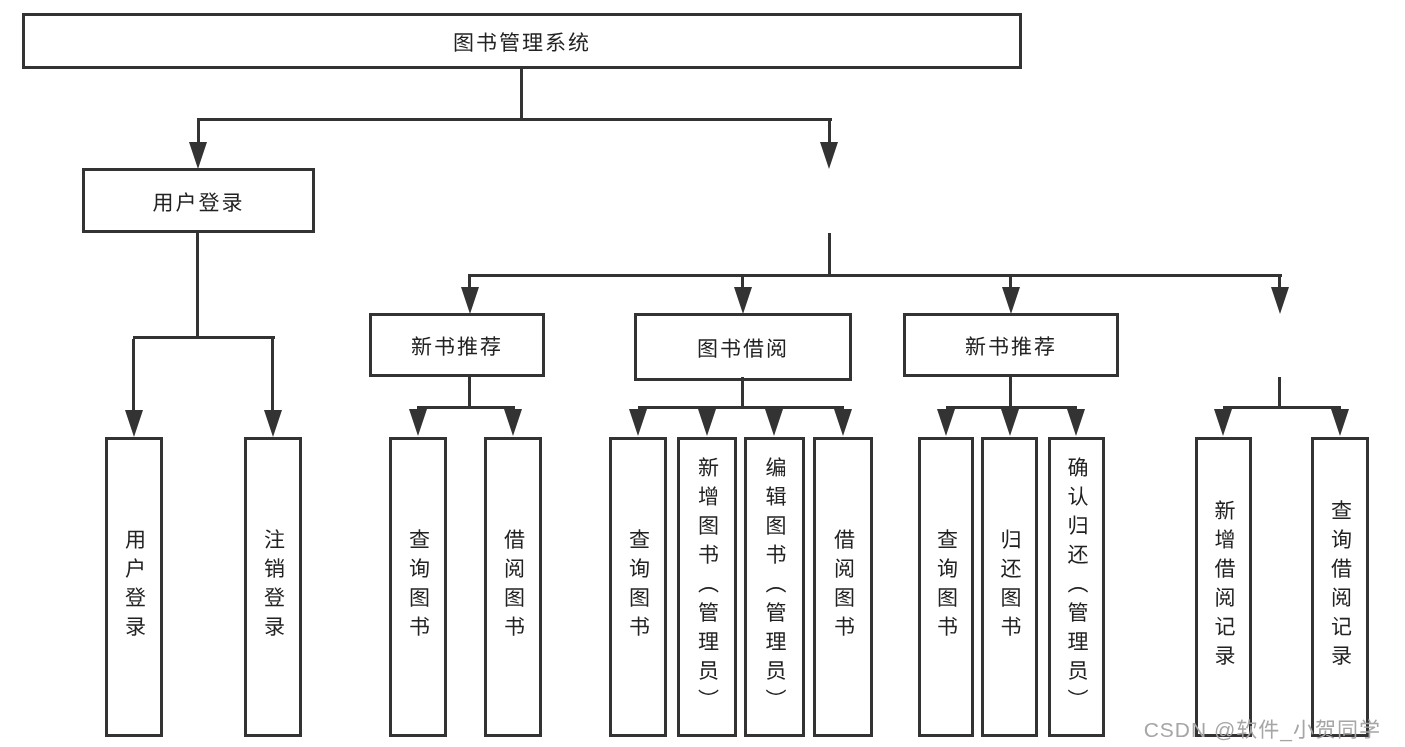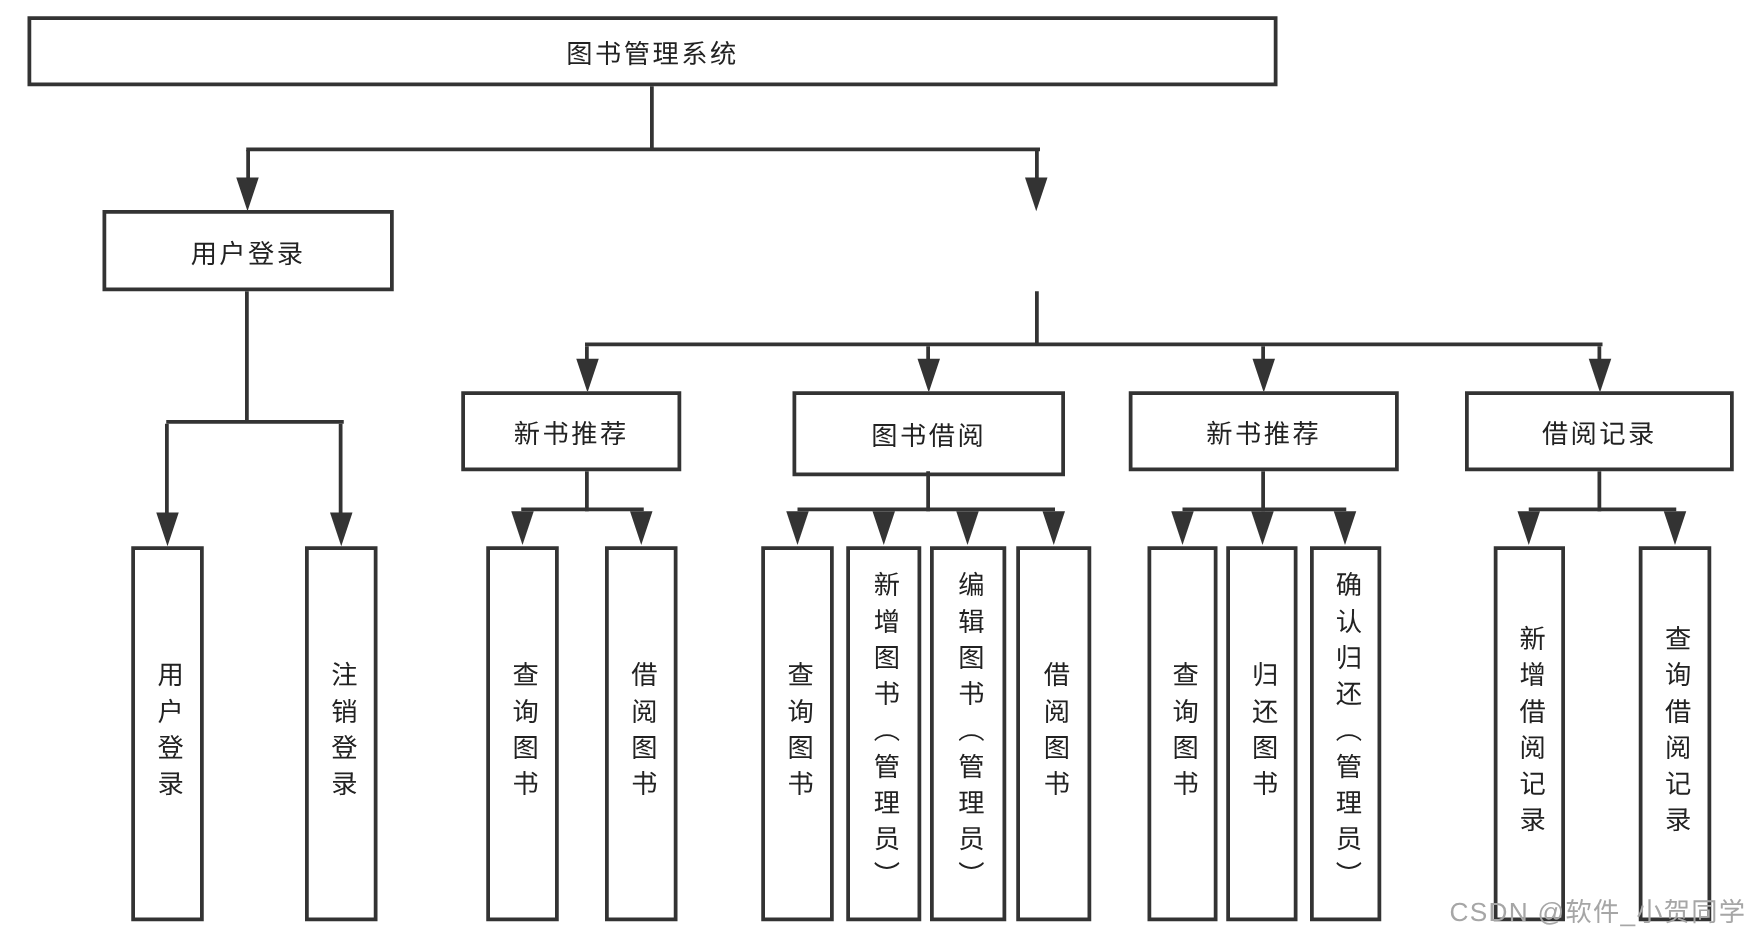--- a/index.html
+++ b/index.html
@@ -25,21 +25,21 @@
     font-size:21px;letter-spacing:8px;line-height:1;
   }
   .vline{position:absolute;width:3px;background:var(--line);}
   .hline{position:absolute;height:3px;background:var(--line);}
   .arrow{
     position:absolute;width:0;height:0;
     border-left:9px solid transparent;border-right:9px solid transparent;
     border-top:27px solid var(--line);
   }
   .watermark{
-    position:absolute;right:8px;bottom:4px;color:var(--wm);
+    position:absolute;right:24px;bottom:4px;color:var(--wm);
     font-size:21px;letter-spacing:1px;white-space:nowrap;
   }
 </style>
 </head>
 <body>
 
 <div class="canvas">
 
   <div class="box hbox" style="left:22px;top:13px;width:1000px;height:56px">
     <span>图书管理系统</span>
@@ -75,23 +75,20 @@
   <div class="arrow" style="left:1271px;top:287px"></div>
 
   <div class="box hbox" style="left:369px;top:313px;width:176px;height:64px">
     <span>新书推荐</span>
   </div>
   <div class="box hbox" style="left:634px;top:313px;width:218px;height:68px">
     <span>图书借阅</span>
   </div>
   <div class="box hbox" style="left:903px;top:313px;width:216px;height:64px">
     <span>新书推荐</span>
-  </div>
-  <div class="box hbox" style="left:1172px;top:313px;width:215px;height:64px">
-    <span>借阅记录</span>
   </div>
 
   <div class="vline" style="left:468px;top:377px;height:32px"></div>
   <div class="hline" style="left:417px;top:406px;width:98px"></div>
   <div class="arrow" style="left:409px;top:409px"></div>
   <div class="arrow" style="left:504px;top:409px"></div>
 
   <div class="vline" style="left:741px;top:377px;height:32px"></div>
   <div class="hline" style="left:638px;top:406px;width:206px"></div>
   <div class="arrow" style="left:629px;top:409px"></div>

